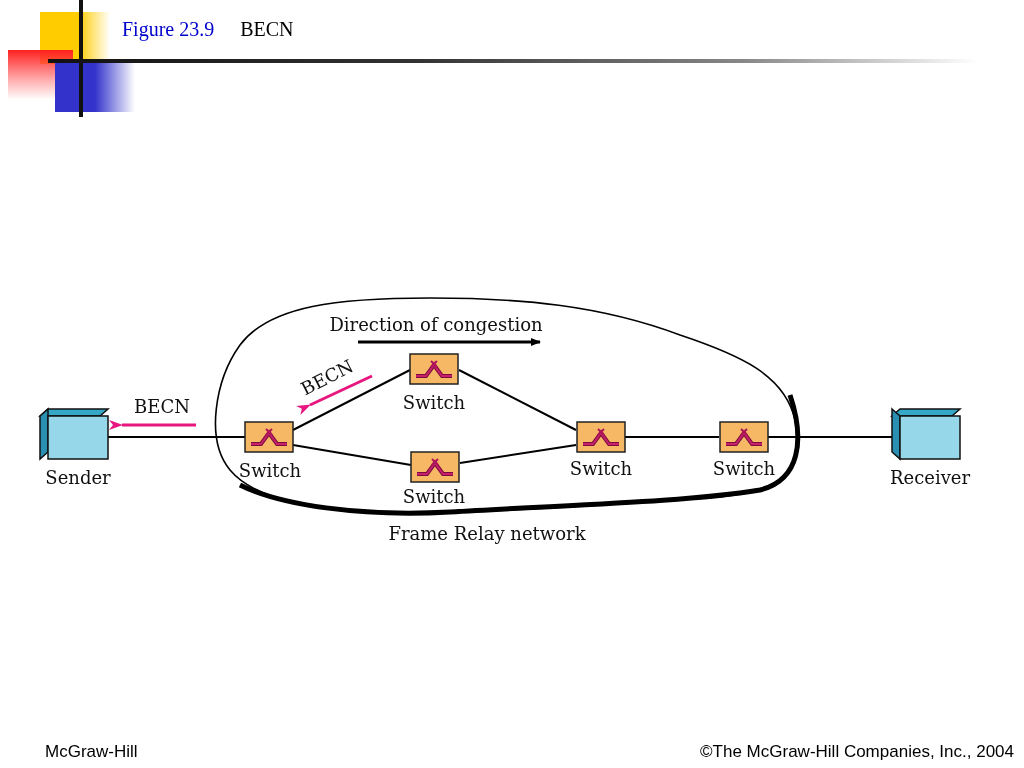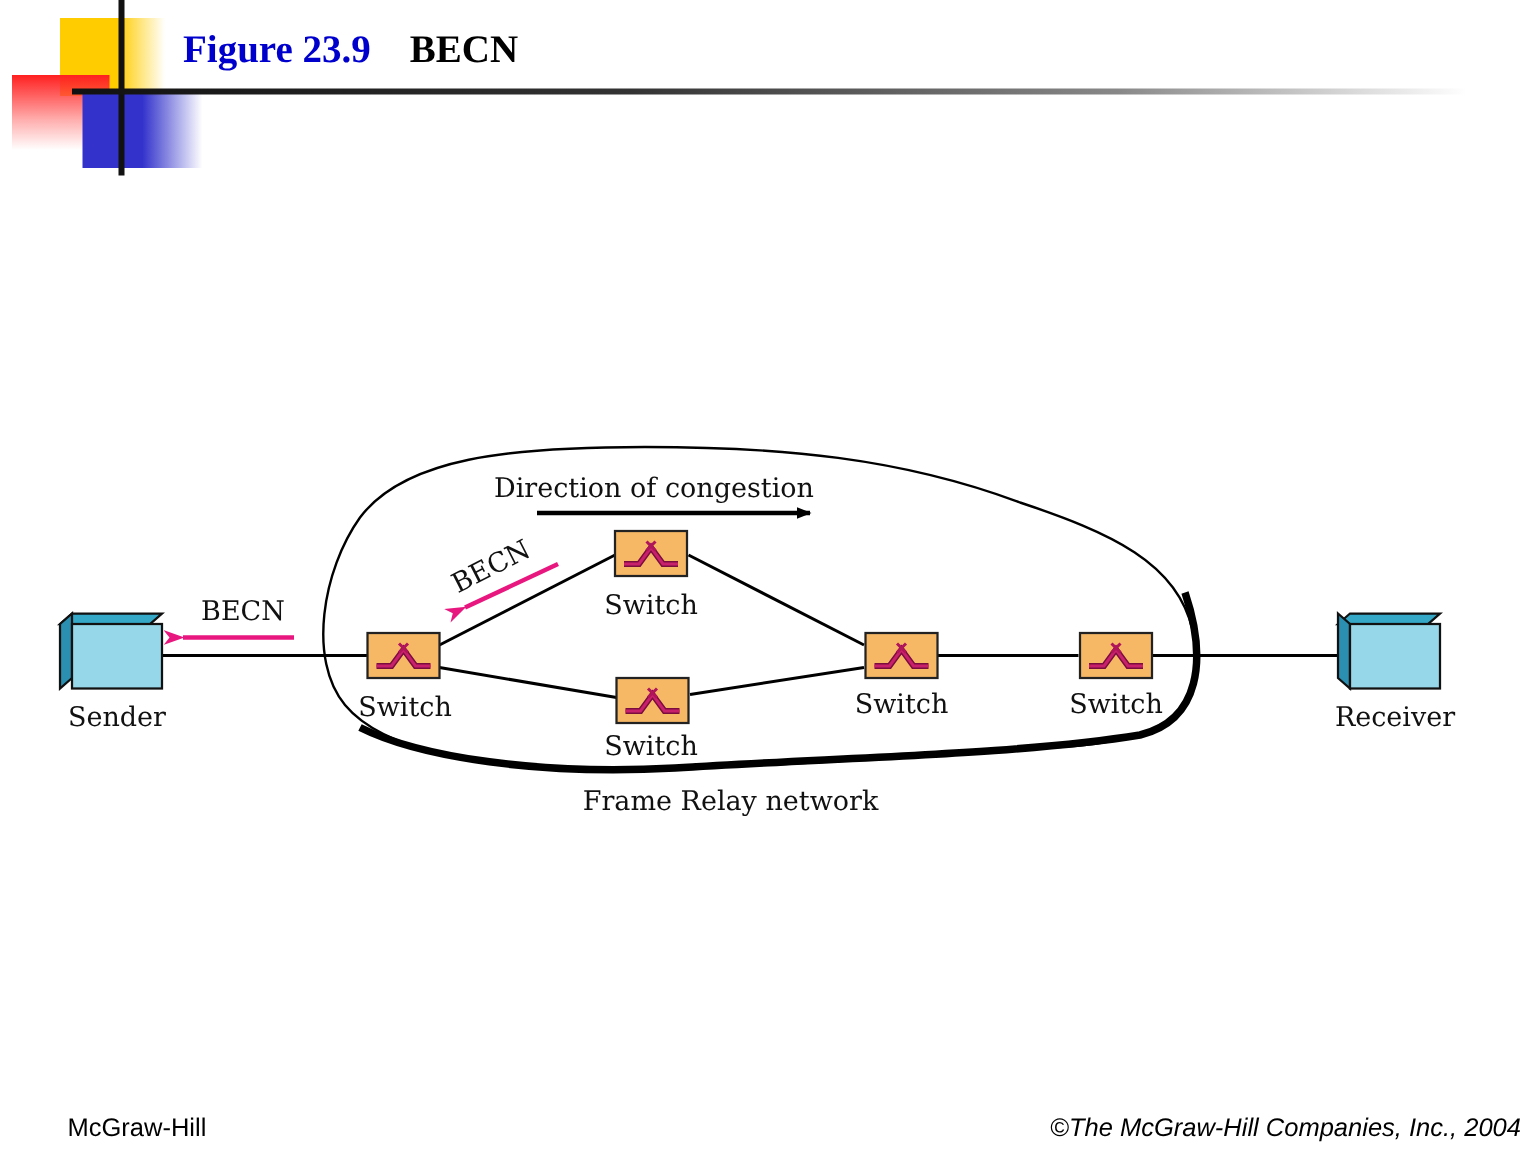--- a/index.html
+++ b/index.html
@@ -3,21 +3,21 @@
 <meta charset="utf-8">
 <style>
   html,body{margin:0;padding:0;background:#fff;}
   body{width:1024px;height:768px;position:relative;overflow:hidden;font-family:"Liberation Serif",serif;}
   .deco{position:absolute;}
   #yellow{left:40px;top:12px;width:70px;height:52px;background:linear-gradient(90deg,#ffcc00 0%,#ffcc00 55%,rgba(255,204,0,0) 100%);}
   #red{left:8px;top:50px;width:65px;height:50px;background:linear-gradient(180deg,#ff2020 0%,rgba(255,120,120,0.6) 60%,rgba(255,255,255,0) 100%);}
   #blue{left:55px;top:62px;width:80px;height:50px;background:linear-gradient(90deg,#3333cc 0%,#3333cc 50%,rgba(51,51,204,0) 100%);}
   #vline{left:79px;top:0;width:4px;height:117px;background:#111;}
   #hline{left:48px;top:59px;width:930px;height:4px;background:linear-gradient(90deg,#111 0%,#333 40%,#888 75%,rgba(200,200,200,0) 100%);}
-  #title{position:absolute;left:122px;top:18px;font-size:26px;font-weight:bold;font-family:"Liberation Serif",serif;}
+  #title{position:absolute;left:122px;top:18px;font-size:20px;font-weight:normal;font-family:"Liberation Serif",serif;}
   #title .num{color:#0000cc;}
   #title .name{color:#000;margin-left:26px;}
   svg#diagram{position:absolute;left:0;top:0;}
   .lbl{font-family:"DejaVu Serif",serif;font-size:18px;fill:#111;}
   .footer{position:absolute;top:742px;font-family:"Liberation Sans",sans-serif;font-size:17px;color:#000;margin-left:35px;}
 </style>
 </head>
 <body>
 
 <div class="deco" id="yellow"></div>
@@ -89,13 +89,13 @@
   <text class="lbl" x="330" y="383" text-anchor="middle" transform="rotate(-27 330 383)">BECN</text>
   <line x1="372" y1="376" x2="310" y2="405" stroke="#e8177f" stroke-width="3" marker-end="url(#ah-pink)"></line>
 
   <text class="lbl" x="162" y="413" text-anchor="middle">BECN</text>
   <line x1="196" y1="425" x2="122" y2="425" stroke="#e8177f" stroke-width="3" marker-end="url(#ah-pink)"></line>
 
   <text class="lbl" x="487" y="540" text-anchor="middle">Frame Relay network</text>
 </svg>
 
 <div class="footer" style="left:10px;">McGraw-Hill</div>
-<div class="footer" style="right:10px;font-style:italic;">©The McGraw-Hill Companies, Inc., 2004</div>
+<div class="footer" style="right:10px;">©The McGraw-Hill Companies, Inc., 2004</div>
 
 </body></html>

